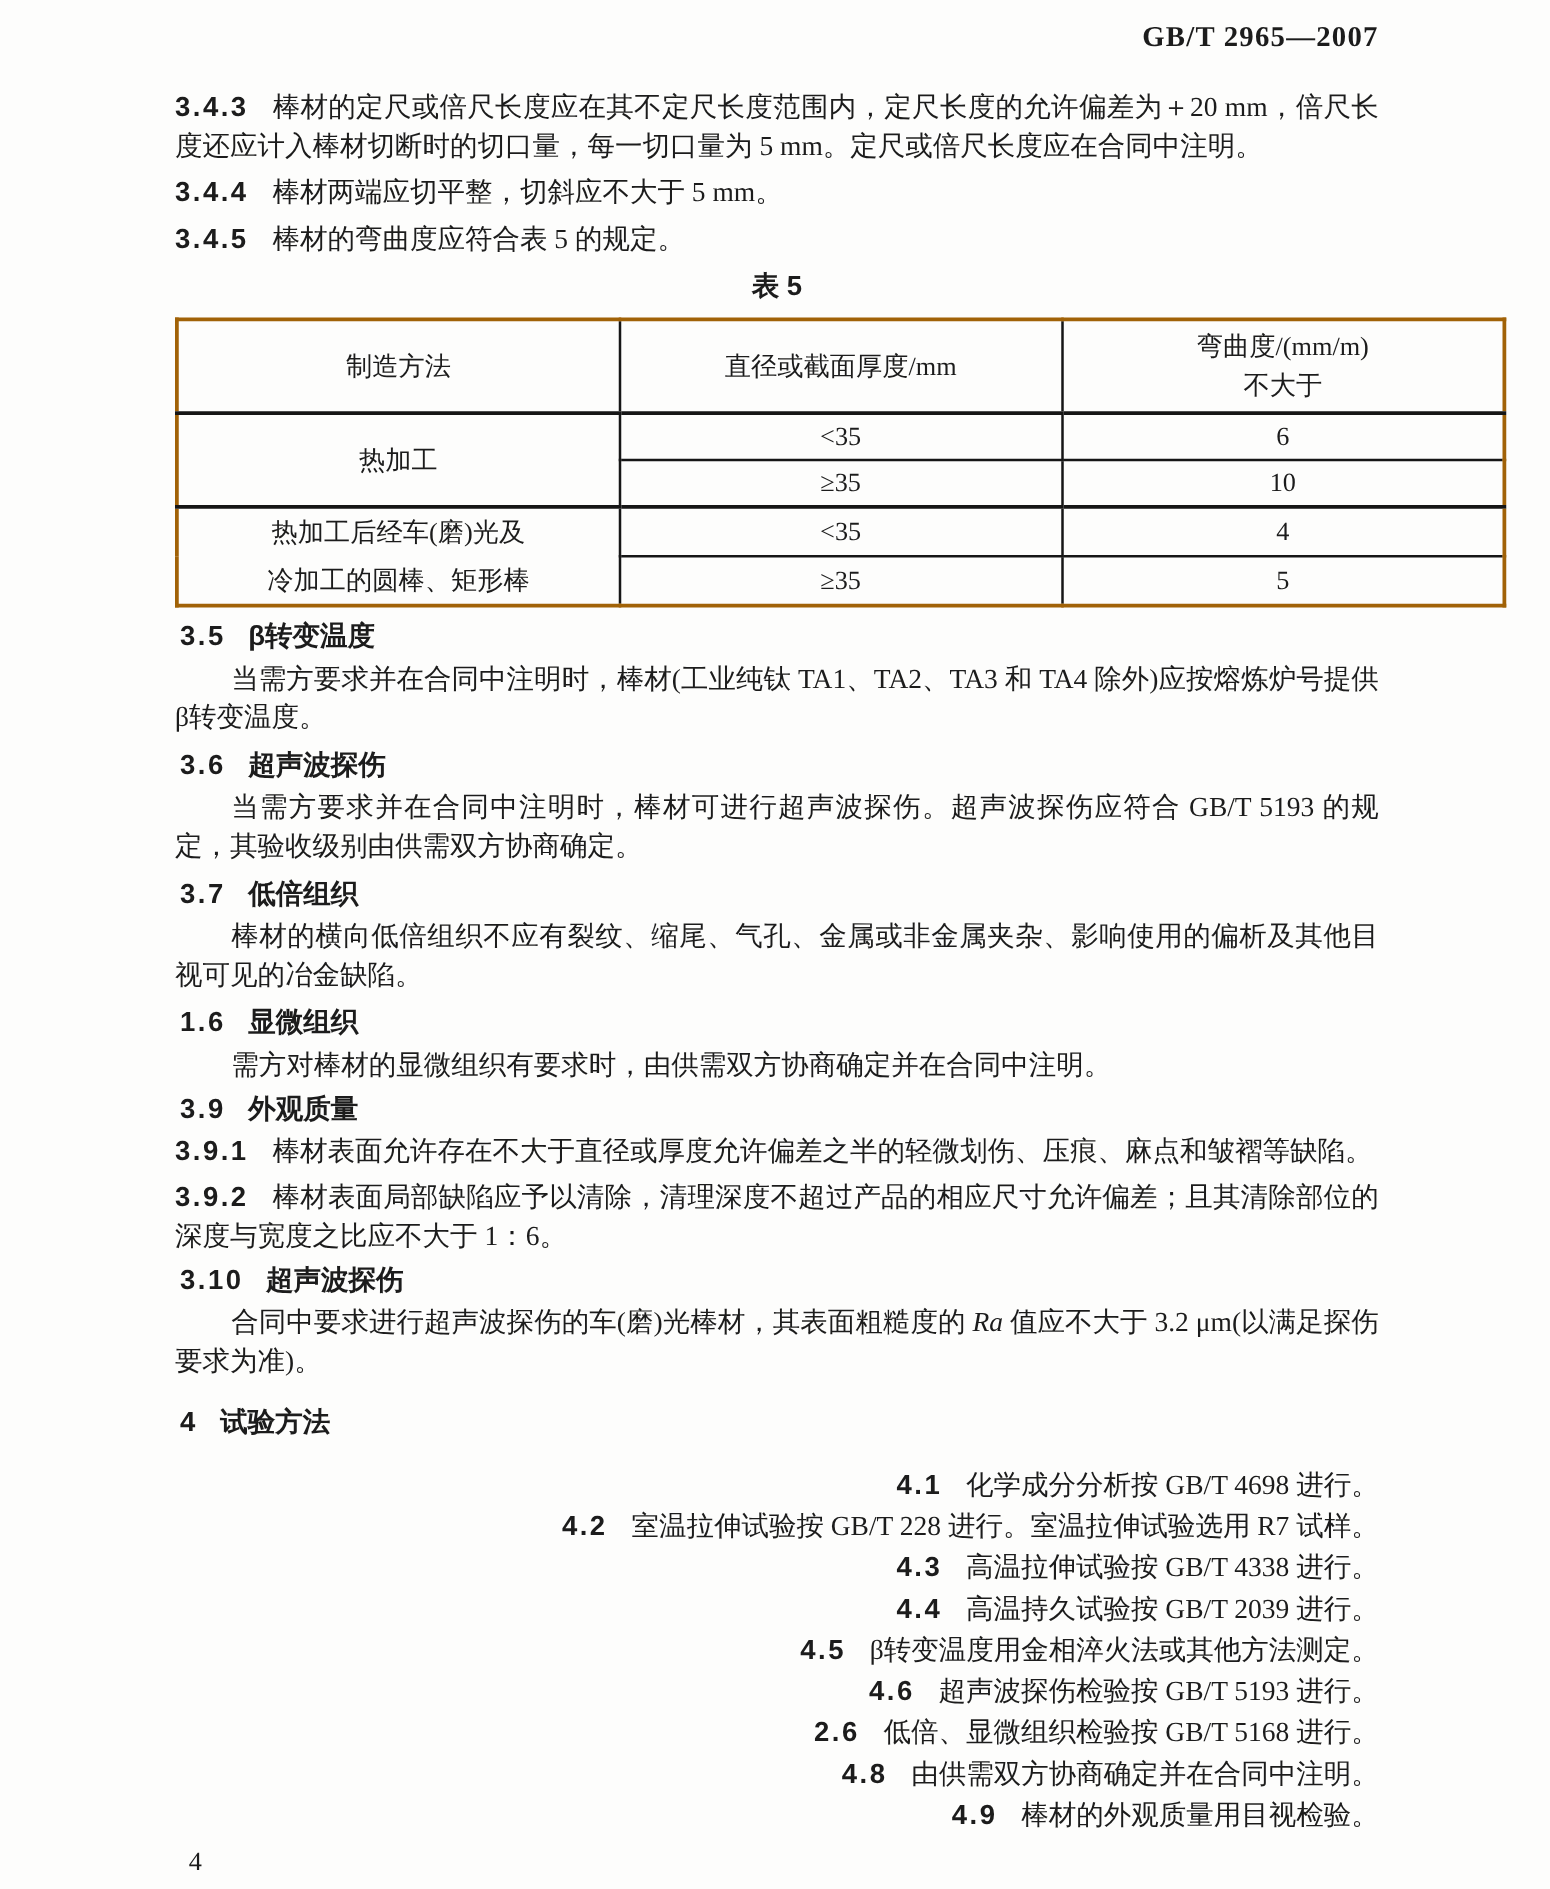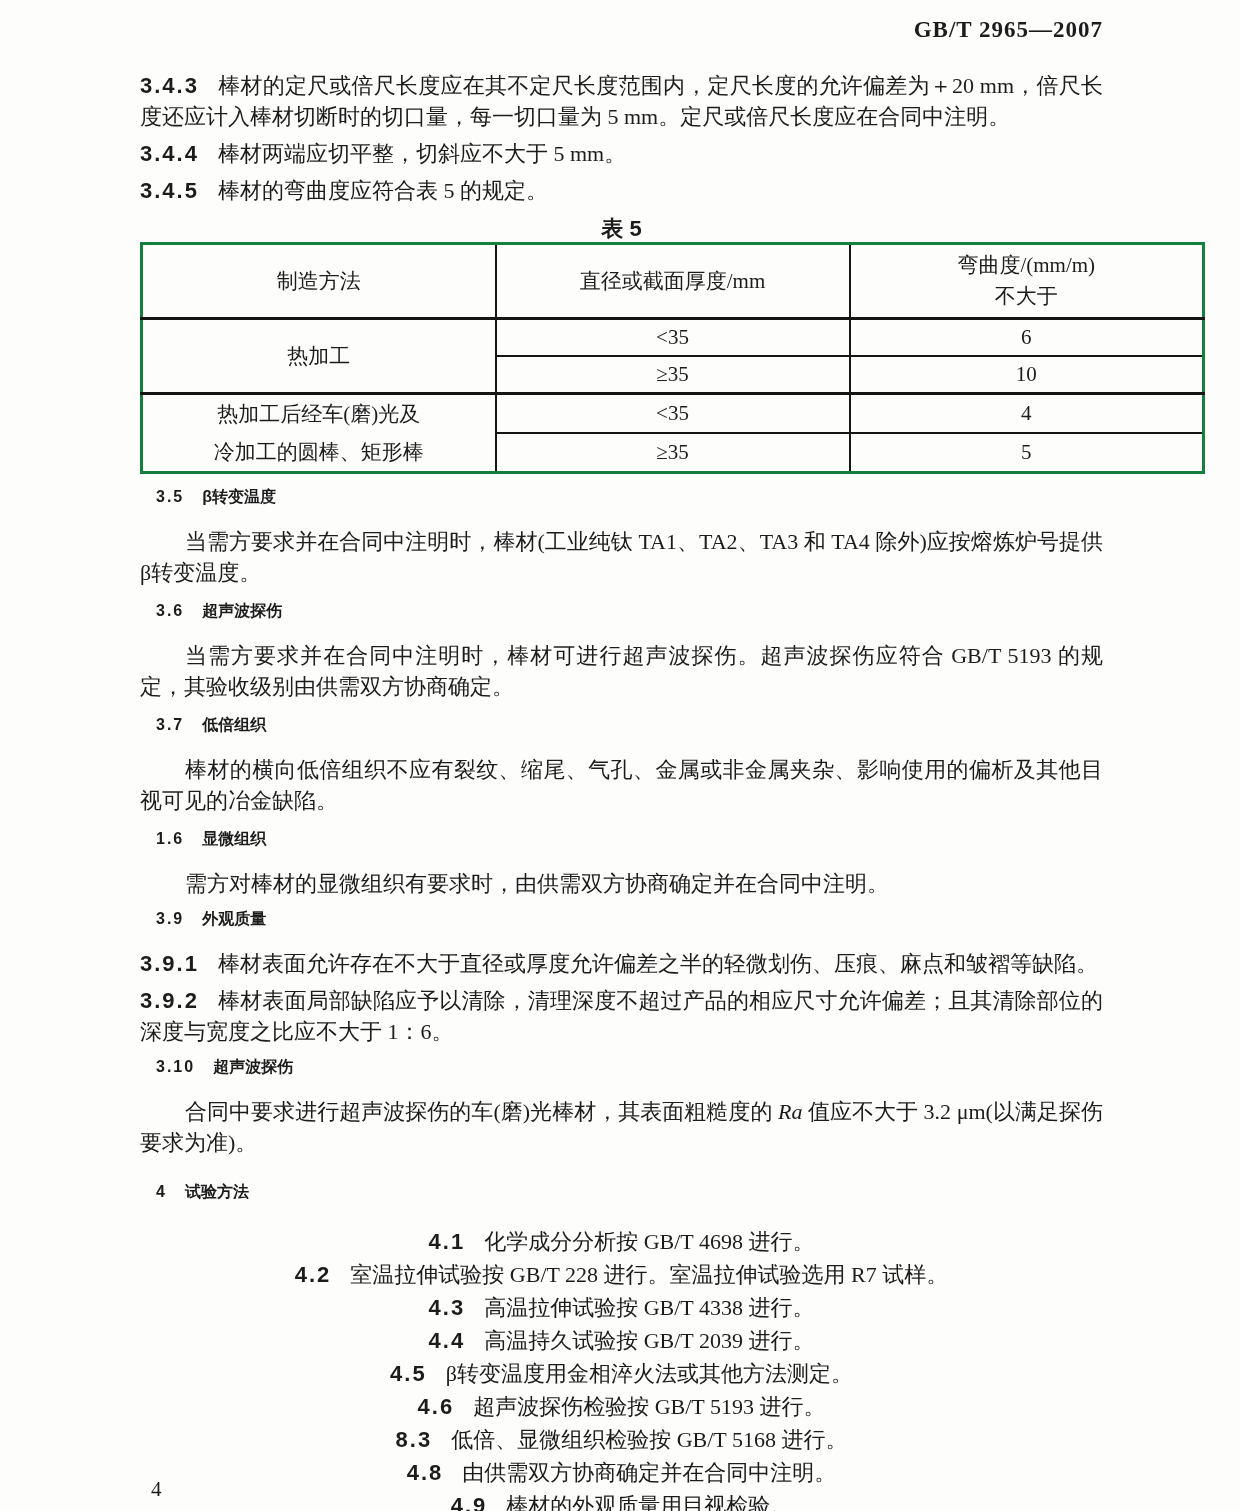--- a/index.html
+++ b/index.html
@@ -35,23 +35,23 @@
     font-family:"Liberation Sans", sans-serif;
     font-weight:bold;
     letter-spacing:2px;
     margin-right:19px;
     white-space:nowrap;
   }
 
   .heading {
     font-family:"Liberation Sans", sans-serif;
     font-weight:bold;
-    font-size:16px;
+    font-size:22px;
     line-height:26px;
-    margin:16px;
+    margin:4px;
   }
   .heading .hnum { letter-spacing:2px; margin-right:18px; }
 
   .m-first  { margin-top:27px; }
   .m-clause { margin-top:6px; }
   .m-tbltitle { margin-top:10px; }
   .m-head   { margin-top:10px; }
   .m-head-sm{ margin-top:7px; }
   .m-para   { margin-top:5px; }
   .m-sec4   { margin-top:21px; }
@@ -63,37 +63,37 @@
     font-weight:bold;
     font-size:22px;
     line-height:26px;
     text-align:center;
   }
 
   table.t5 {
     border-collapse:collapse;
     table-layout:fixed;
     width:1065px;
-    margin-top:0;
-    border:3px solid #15803d;
+    margin-top:12px;
+    border:3px solid #a16207;
   }
   .t5 th, .t5 td {
     border:2px solid #161616;
     text-align:center;
     vertical-align:middle;
     font-weight:normal;
     font-size:21px;
     padding:0;
   }
   .t5 thead th { height:72px; border-bottom:3px solid #161616; line-height:31px; }
   .t5 tbody td { height:35px; }
   .t5 tr.group-start td { border-top:3px solid #161616; }
   .t5 td.two-line { line-height:38px; }
 
-  .items .para { text-align:center; }
+  .items .para { text-align:right; }
 
   .page-number {
     position:absolute;
     left:151px;
     top:1476px;
     font-size:21px;
     line-height:26px;
   }
   .italic { font-style:italic; }
 </style>
@@ -198,21 +198,21 @@
     <p class="para m-item">
       <span class="cnum">4.4</span><span>高温持久试验按 GB/T 2039 进行。</span>
     </p>
     <p class="para m-item">
       <span class="cnum">4.5</span><span>β转变温度用金相淬火法或其他方法测定。</span>
     </p>
     <p class="para m-item">
       <span class="cnum">4.6</span><span>超声波探伤检验按 GB/T 5193 进行。</span>
     </p>
     <p class="para m-item">
-      <span class="cnum">8.3</span><span>低倍、显微组织检验按 GB/T 5168 进行。</span>
+      <span class="cnum">2.6</span><span>低倍、显微组织检验按 GB/T 5168 进行。</span>
     </p>
     <p class="para m-item">
       <span class="cnum">4.8</span><span>由供需双方协商确定并在合同中注明。</span>
     </p>
     <p class="para m-item">
       <span class="cnum">4.9</span><span>棒材的外观质量用目视检验。</span>
     </p>
   </div>
 
 </div>

